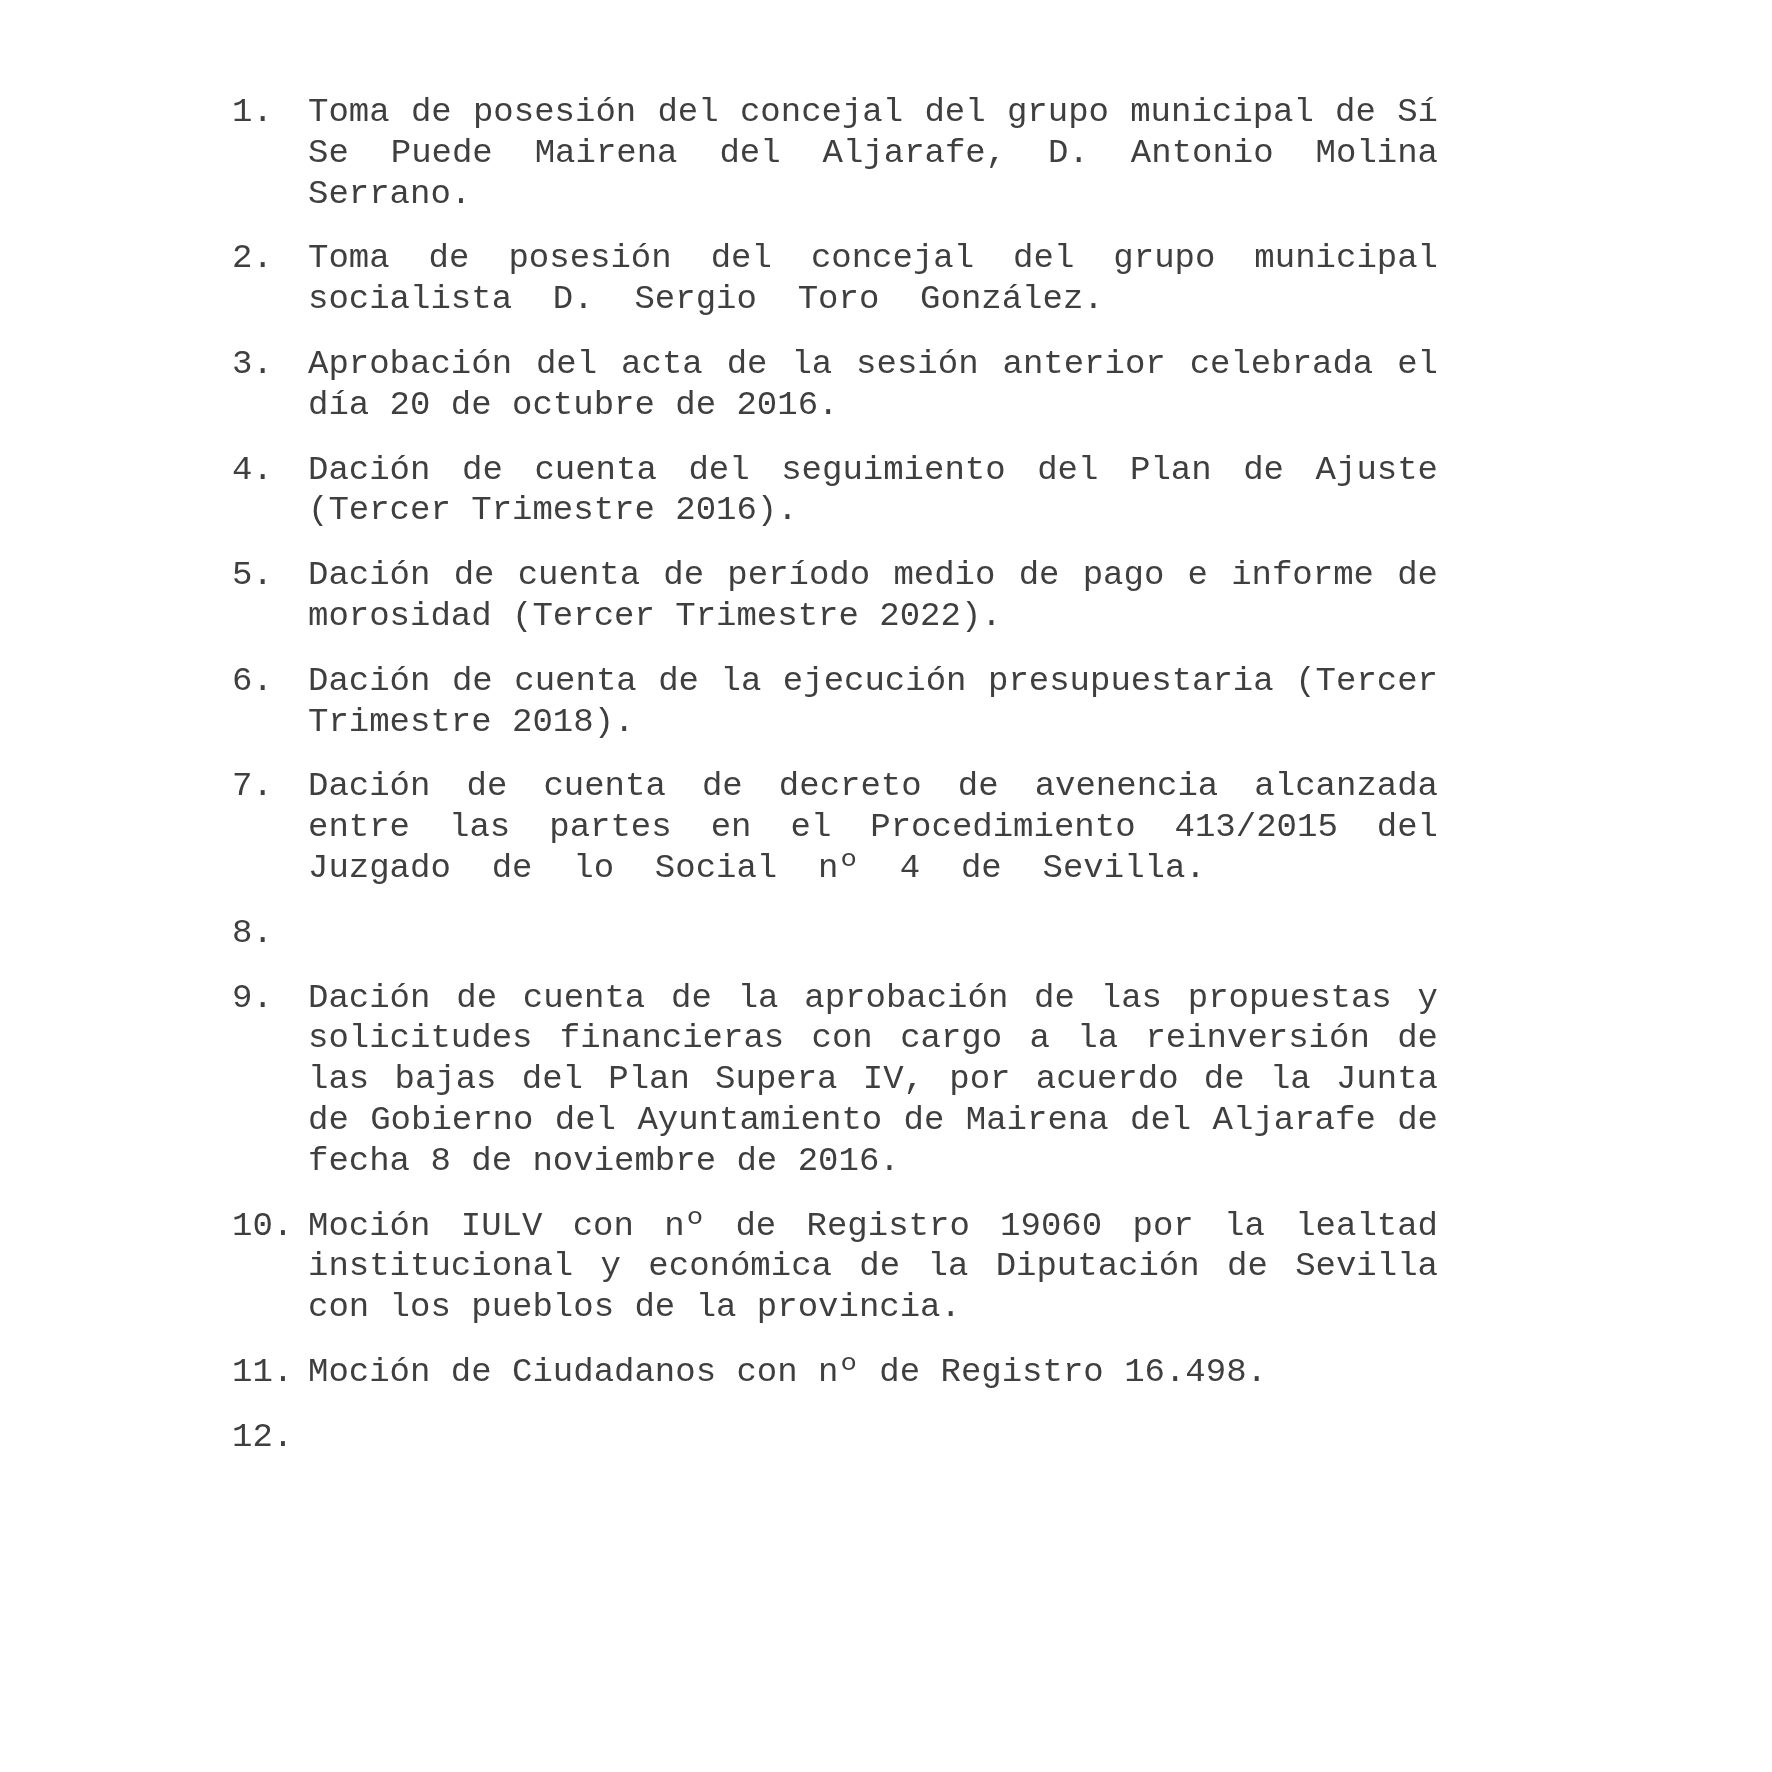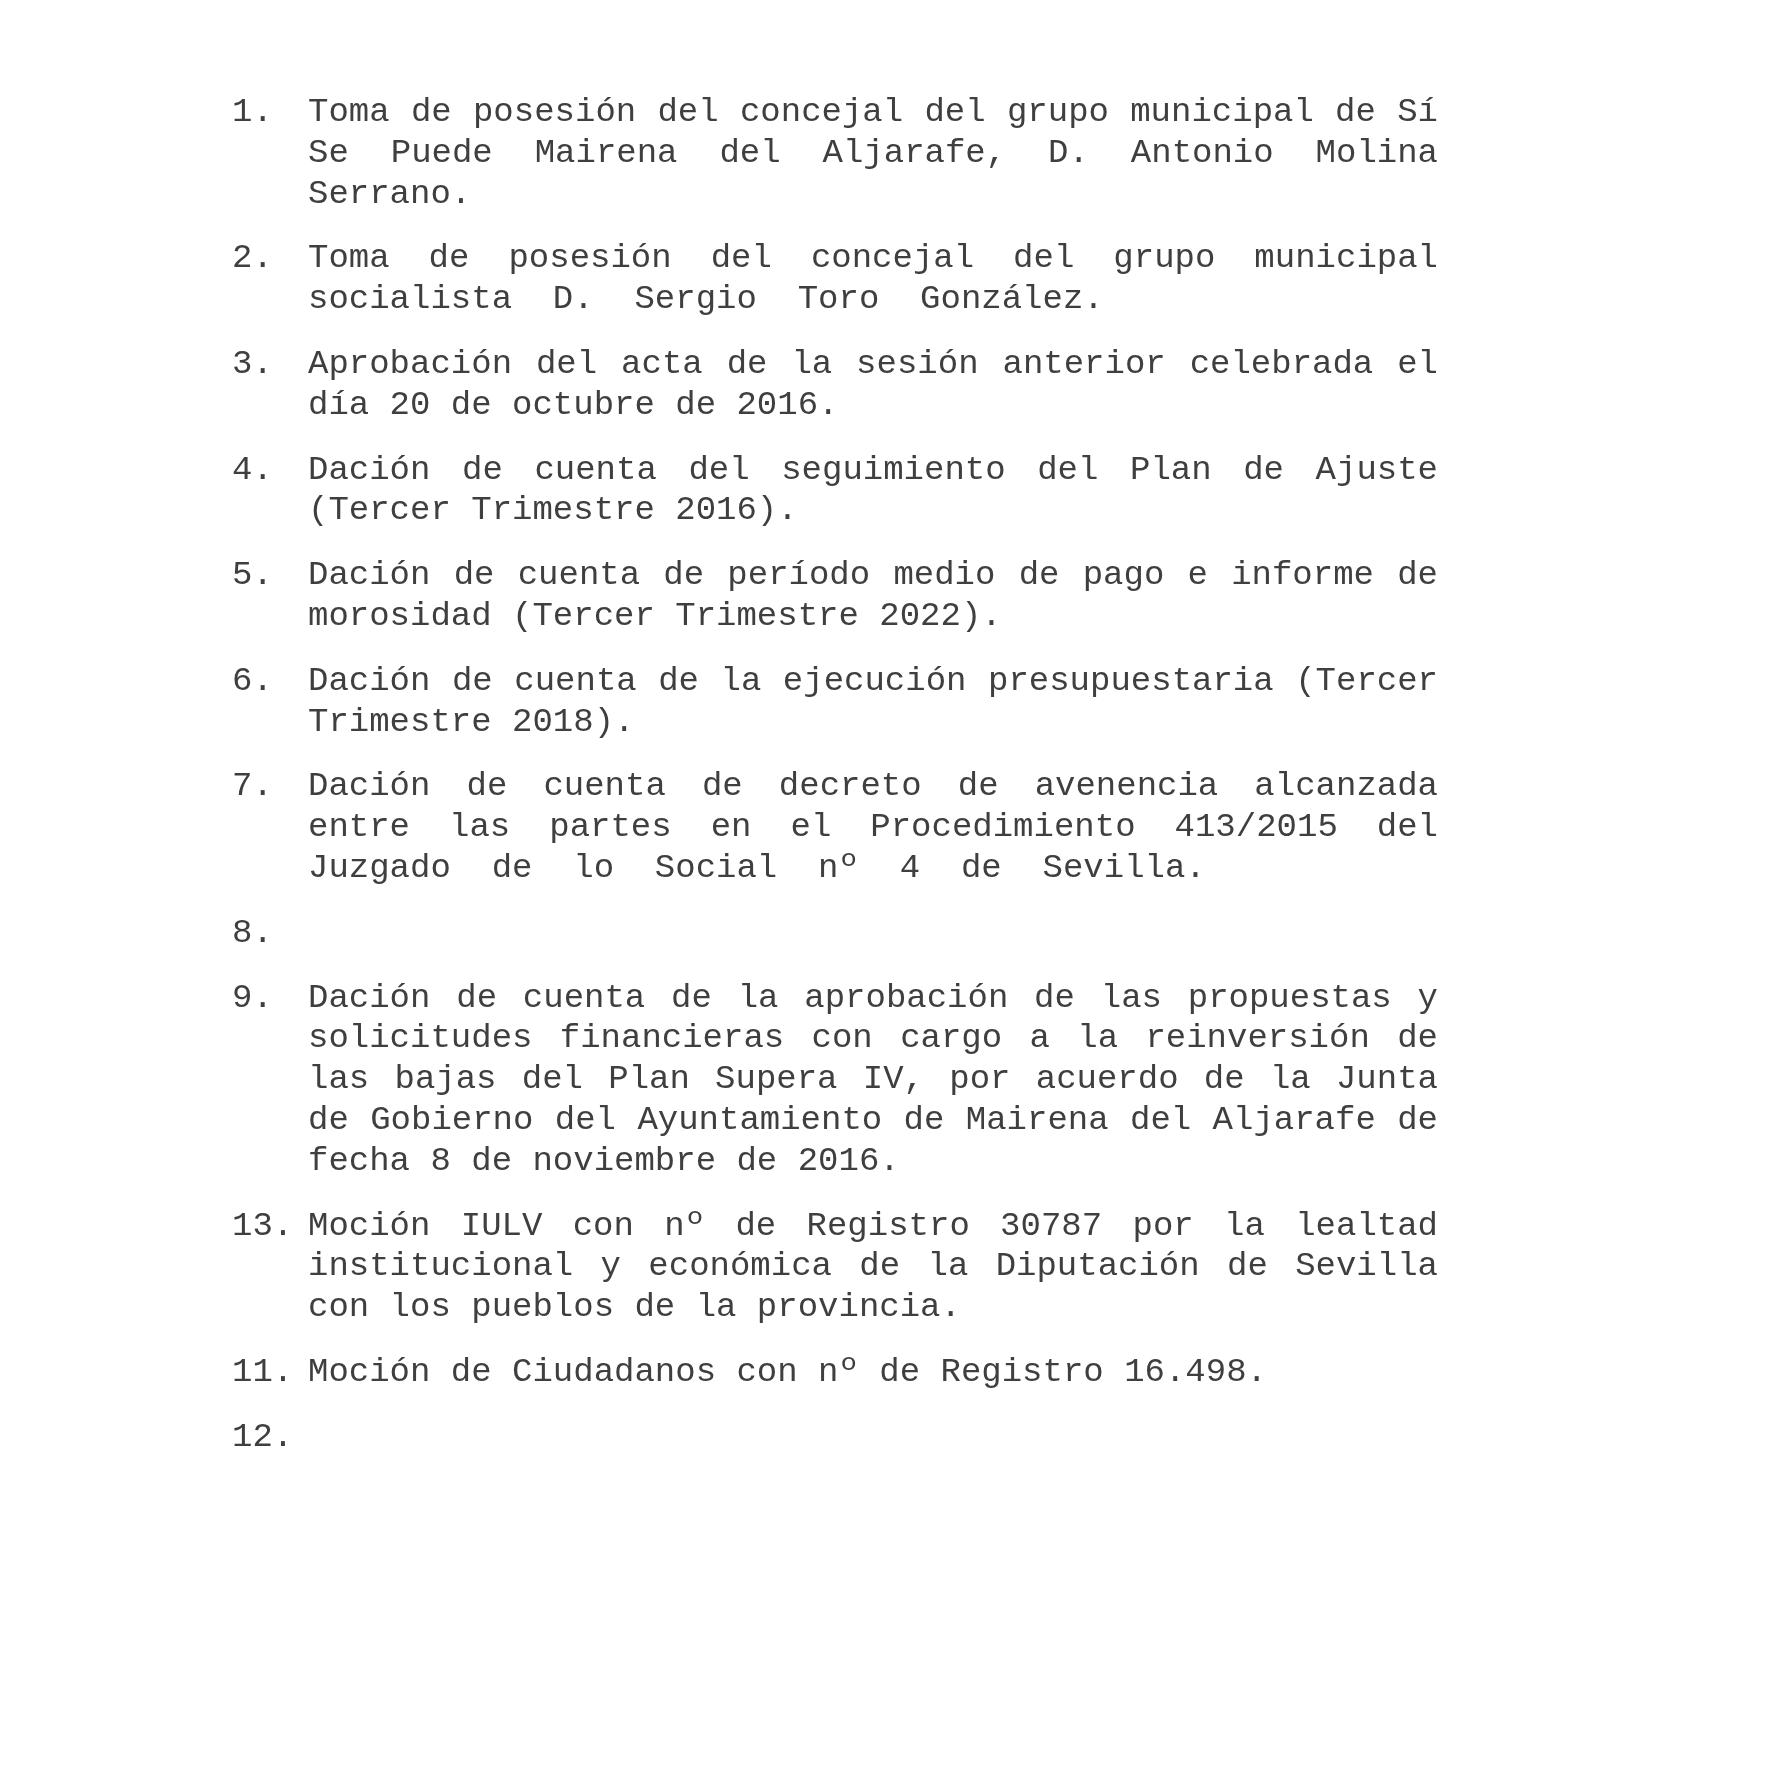--- a/index.html
+++ b/index.html
@@ -83,22 +83,22 @@
   <div class="agenda-item">
     <span class="num">8.</span>
   </div>
 
   <div class="agenda-item">
     <span class="num">9.</span>
     <span class="txt">Dación de cuenta de la aprobación de las propuestas y solicitudes financieras con cargo a la reinversión de las bajas del Plan Supera IV, por acuerdo de la Junta de Gobierno del Ayuntamiento de Mairena del Aljarafe de fecha 8 de noviembre de 2016.</span>
   </div>
 
   <div class="agenda-item">
-    <span class="num">13.</span>
-    <span class="txt">Moción IULV con nº de Registro 30787 por la lealtad institucional y económica de la Diputación de Sevilla con los pueblos de la provincia.</span>
+    <span class="num">10.</span>
+    <span class="txt">Moción IULV con nº de Registro 19060 por la lealtad institucional y económica de la Diputación de Sevilla con los pueblos de la provincia.</span>
   </div>
 
   <div class="agenda-item">
     <span class="num">11.</span>
     <span class="txt">Moción de Ciudadanos con nº de Registro 16.498.</span>
   </div>
 
   <div class="agenda-item">
     <span class="num">12.</span>
   </div>

